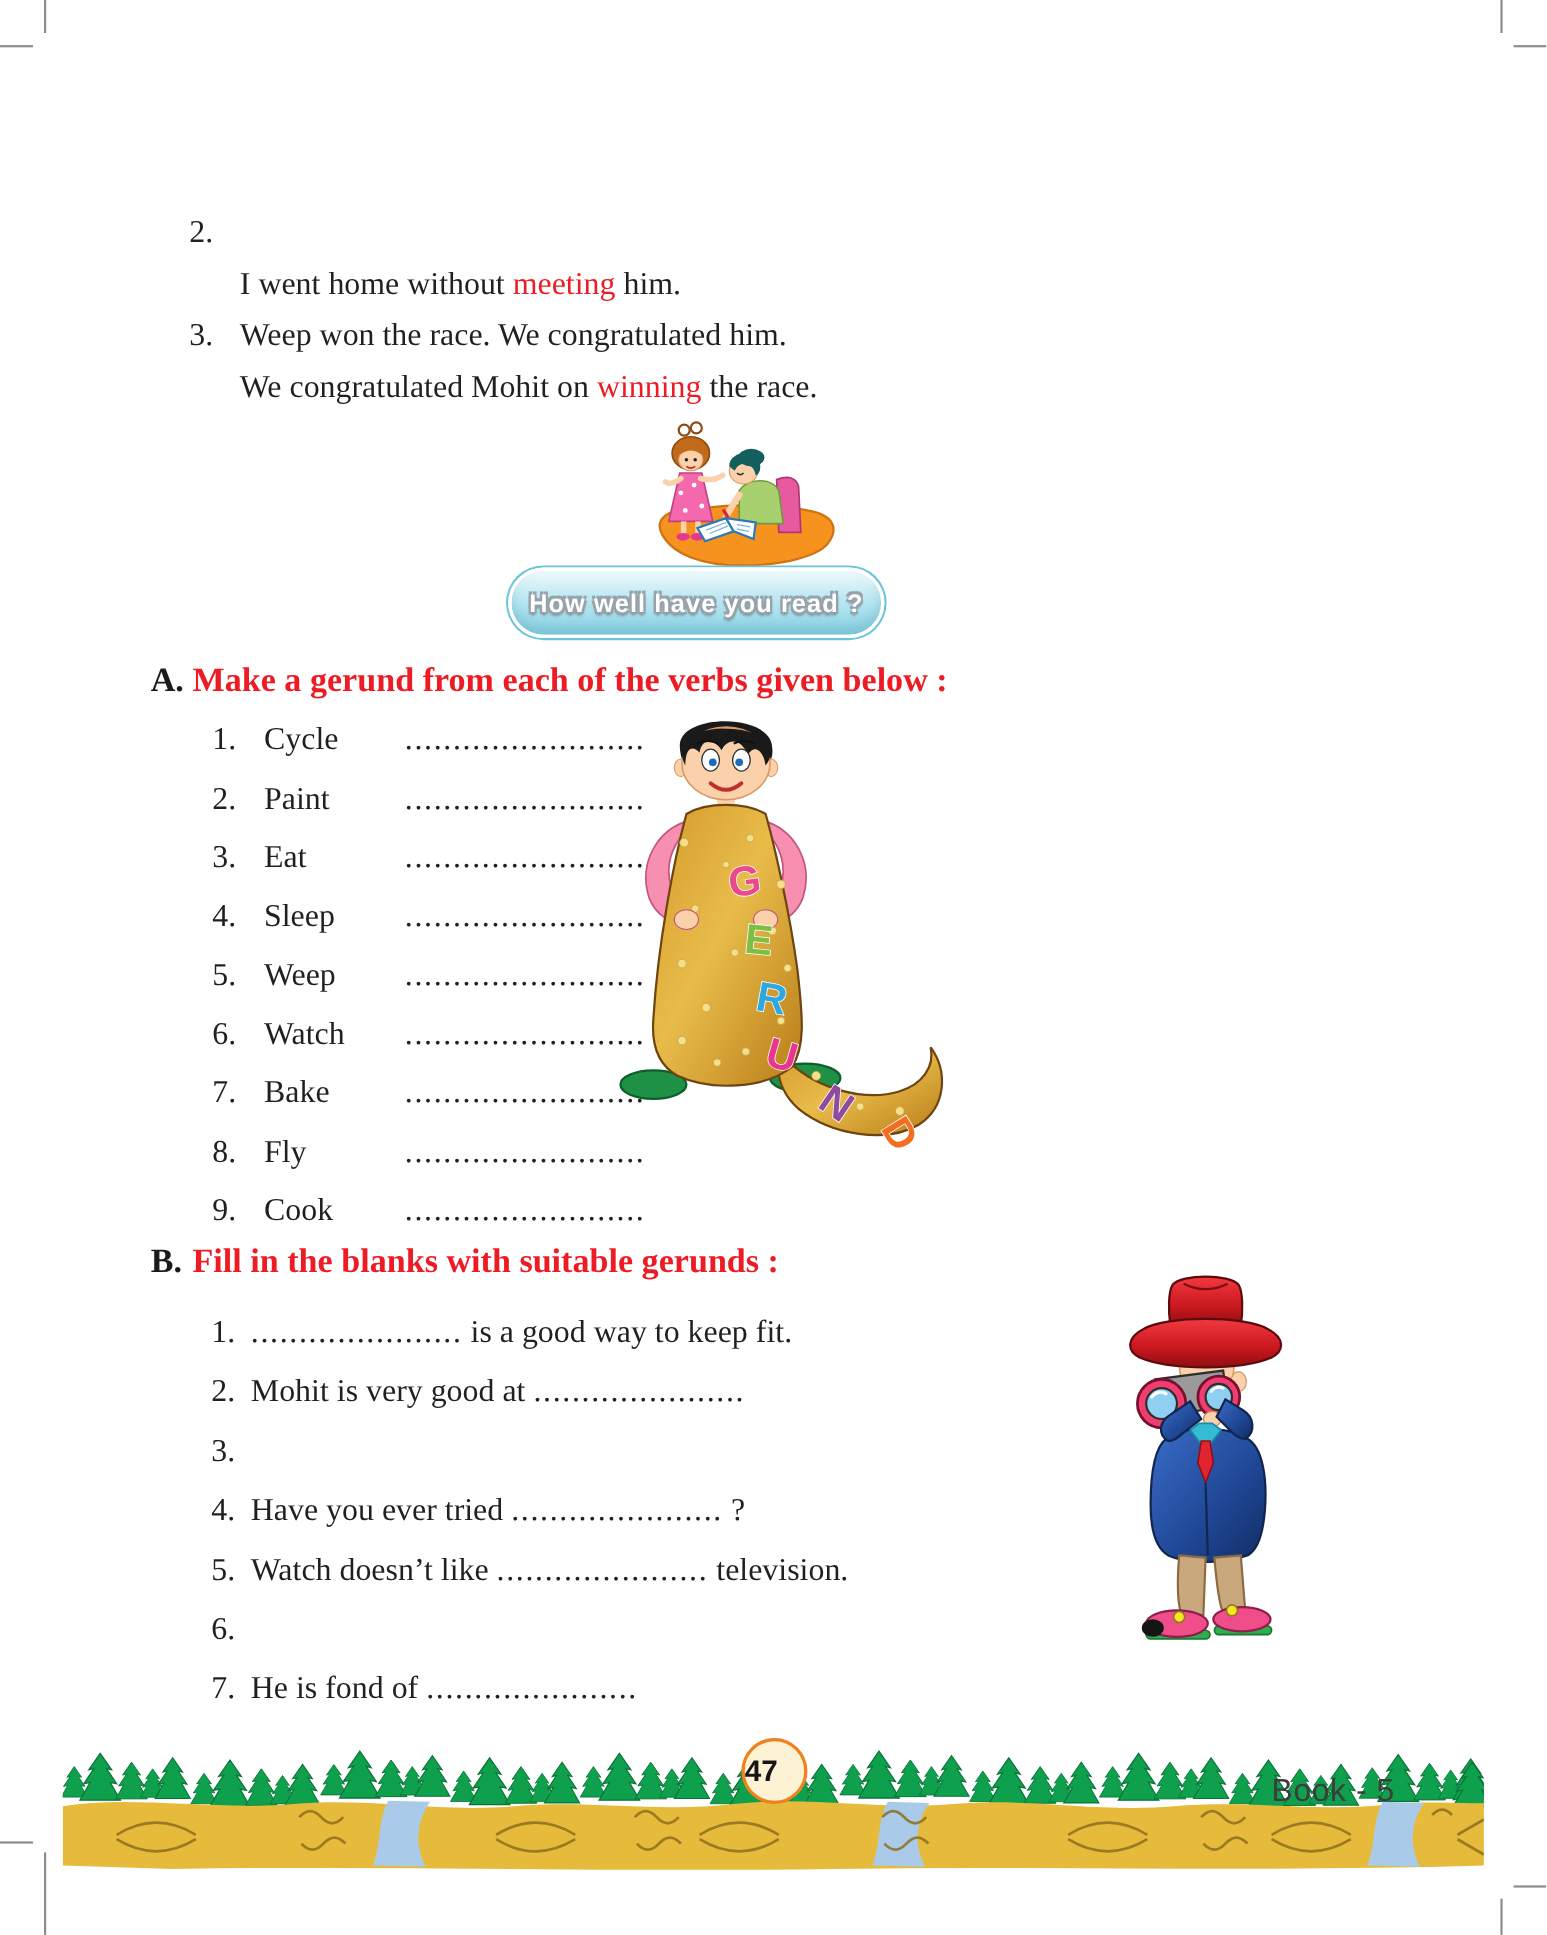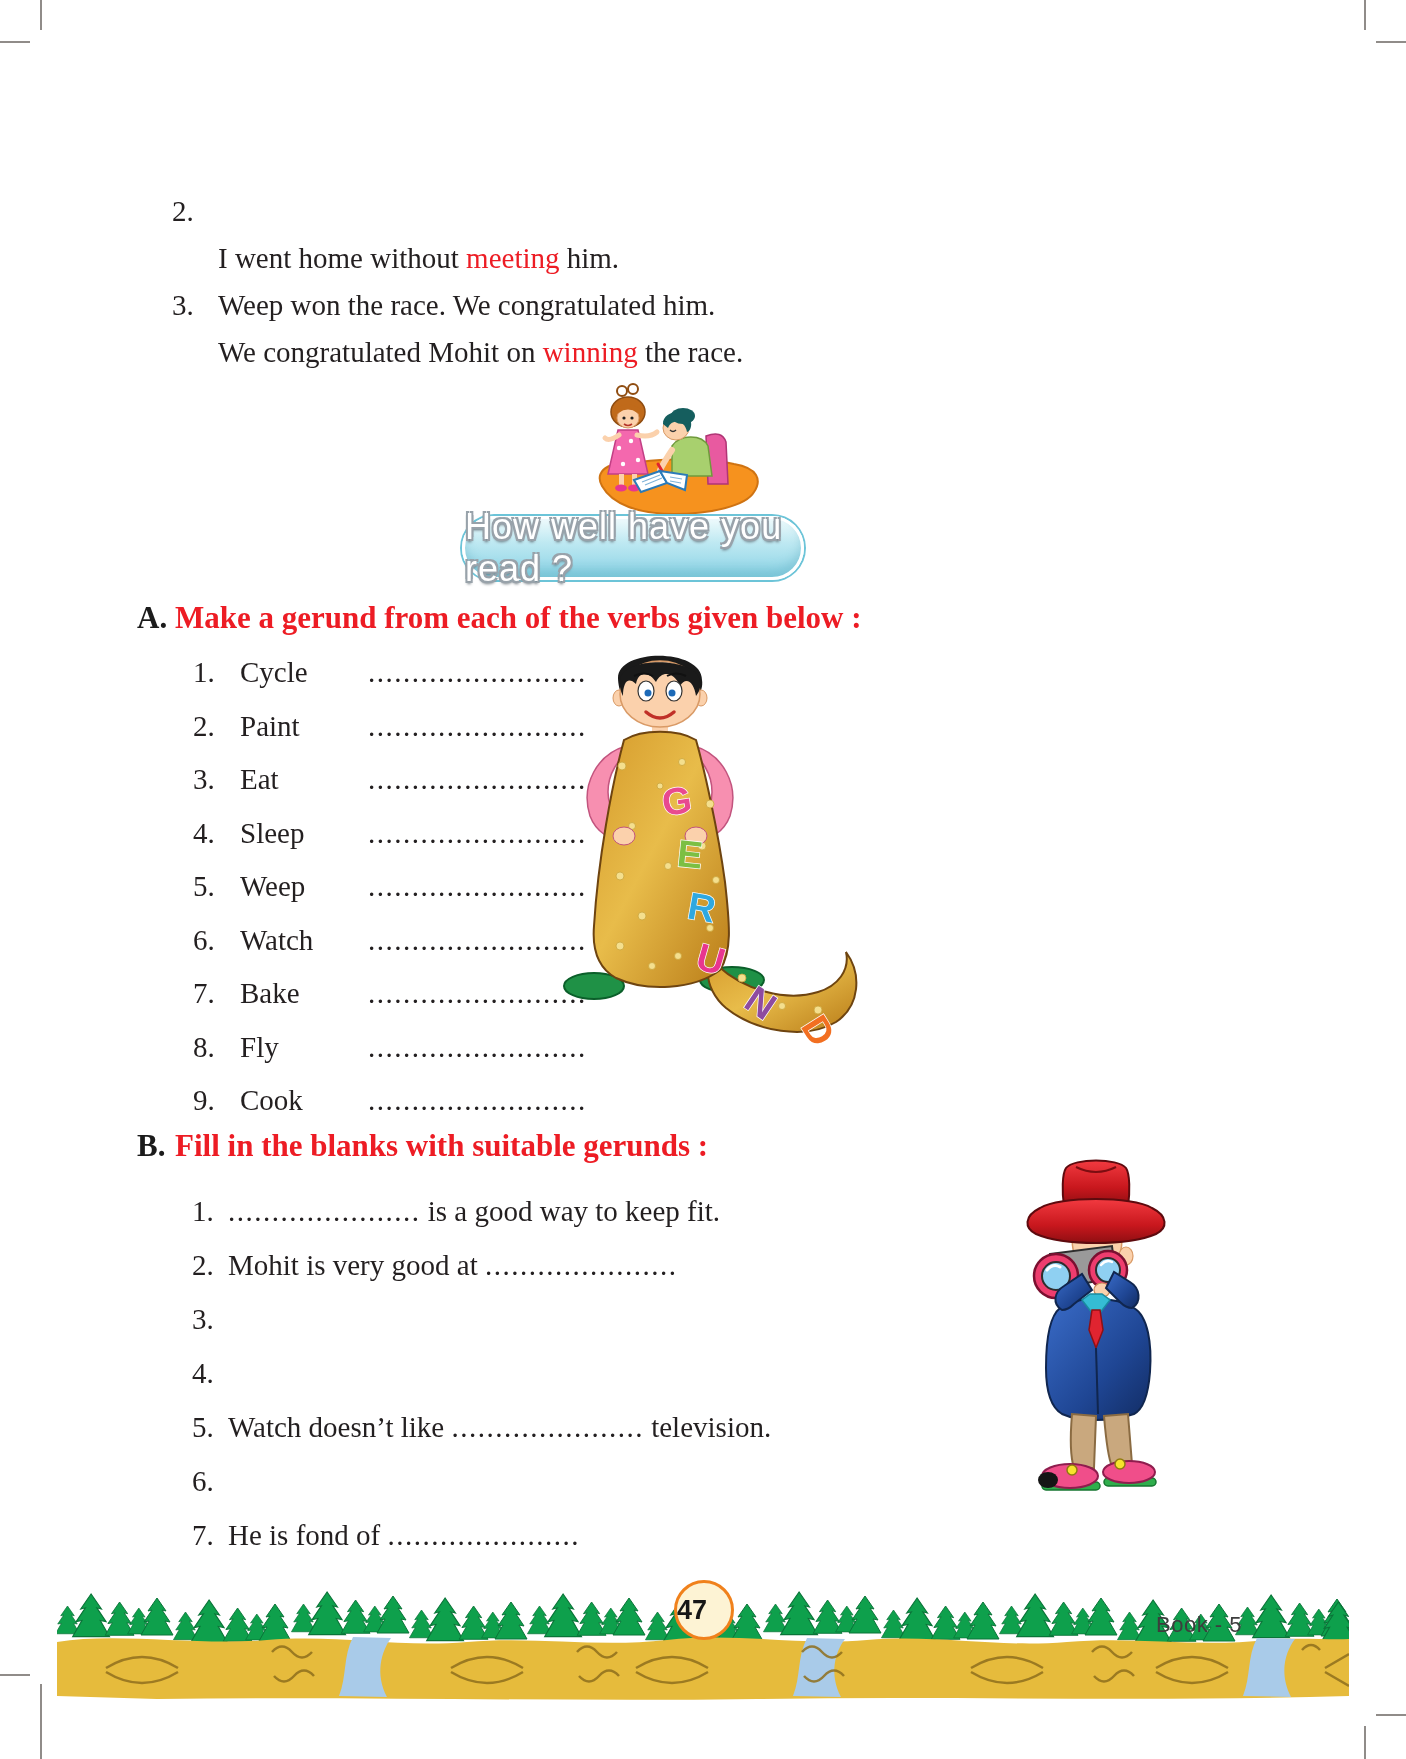--- a/index.html
+++ b/index.html
@@ -12,21 +12,21 @@
   .intro-row{display:flex;}
   .intro-num{width:46px;flex:none;}
   .red{color:#ed1c24;}
 
   
   .scene{position:absolute;left:588px;top:378px;}
   .banner{position:absolute;left:462px;top:516px;width:336px;height:58px;border-radius:32px;
           background:linear-gradient(180deg,#eefafc 0%,#bfe9f2 40%,#8ad3e5 100%);
           border:3px solid #ffffff;box-shadow:0 0 0 2px #6cc4d8, inset 0 -8px 10px rgba(92,170,190,.35);
           display:flex;align-items:center;justify-content:center;}
-  .banner-text{font-family:"Liberation Sans",sans-serif;font-weight:normal;font-size:36px;color:#ffffff;
+  .banner-text{font-family:"Liberation Sans",sans-serif;font-weight:bold;font-size:23px;color:#ffffff;
           letter-spacing:1px;
           text-shadow:-2px -2px 0 #98a2aa,2px -2px 0 #98a2aa,-2px 2px 0 #98a2aa,2px 2px 0 #98a2aa,0 3px 3px #5f6a72;}
 
   
   .heading{position:absolute;font-size:31px;font-weight:bold;display:flex;line-height:36px;}
   .hlabel{width:38px;flex:none;color:#1b1b1b;}
   .htitle{color:#ed1c24;}
   #headingA{left:137px;top:600px;}
   #headingB{left:137px;top:1128px;}
 
@@ -44,21 +44,21 @@
 
   
   .gerund-svg{position:absolute;left:560px;top:634px;}
   .man-svg{position:absolute;left:1016px;top:1158px;}
   .footer-strip{position:absolute;left:57px;top:1590px;}
 
   .badge{position:absolute;left:674px;top:1580px;width:54px;height:54px;border-radius:50%;
          background:#fdf3d4;border:3px solid #f0811c;display:flex;align-items:center;justify-content:flex-start;
          font-family:"Liberation Sans",sans-serif;font-weight:bold;font-size:27px;color:#161616;z-index:5;}
   .book-label{position:absolute;left:1156px;top:1612px;font-family:"Liberation Sans",sans-serif;
-         font-size:22px;color:#3d3d3d;z-index:5;letter-spacing:.5px;}
+         font-size:29px;color:#3d3d3d;z-index:5;letter-spacing:.5px;}
 </style>
 </head>
 <body>
 
 <div class="page">
 
   <div class="cropmark" style="left:40px;top:0;width:2px;height:30px;"></div>
   <div class="cropmark" style="left:0;top:41px;width:30px;height:2px;"></div>
   <div class="cropmark" style="left:1364px;top:0;width:2px;height:30px;"></div>
   <div class="cropmark" style="left:1376px;top:41px;width:30px;height:2px;"></div>
@@ -254,20 +254,21 @@
     <span class="num">2.</span>
     <span class="segs"><span>Mohit is very good at </span><span class="dots">......................</span></span>
   </div>
 
   <div class="rowB">
     <span class="num">3.</span>
   </div>
 
   <div class="rowB">
     <span class="num">4.</span>
+    <span class="segs"><span>Have you ever tried </span><span class="dots">......................</span><span> ?</span></span>
   </div>
 
   <div class="rowB">
     <span class="num">5.</span>
     <span class="segs"><span>Watch doesn’t like </span><span class="dots">......................</span><span> television.</span></span>
   </div>
 
   <div class="rowB">
     <span class="num">6.</span>
   </div>

